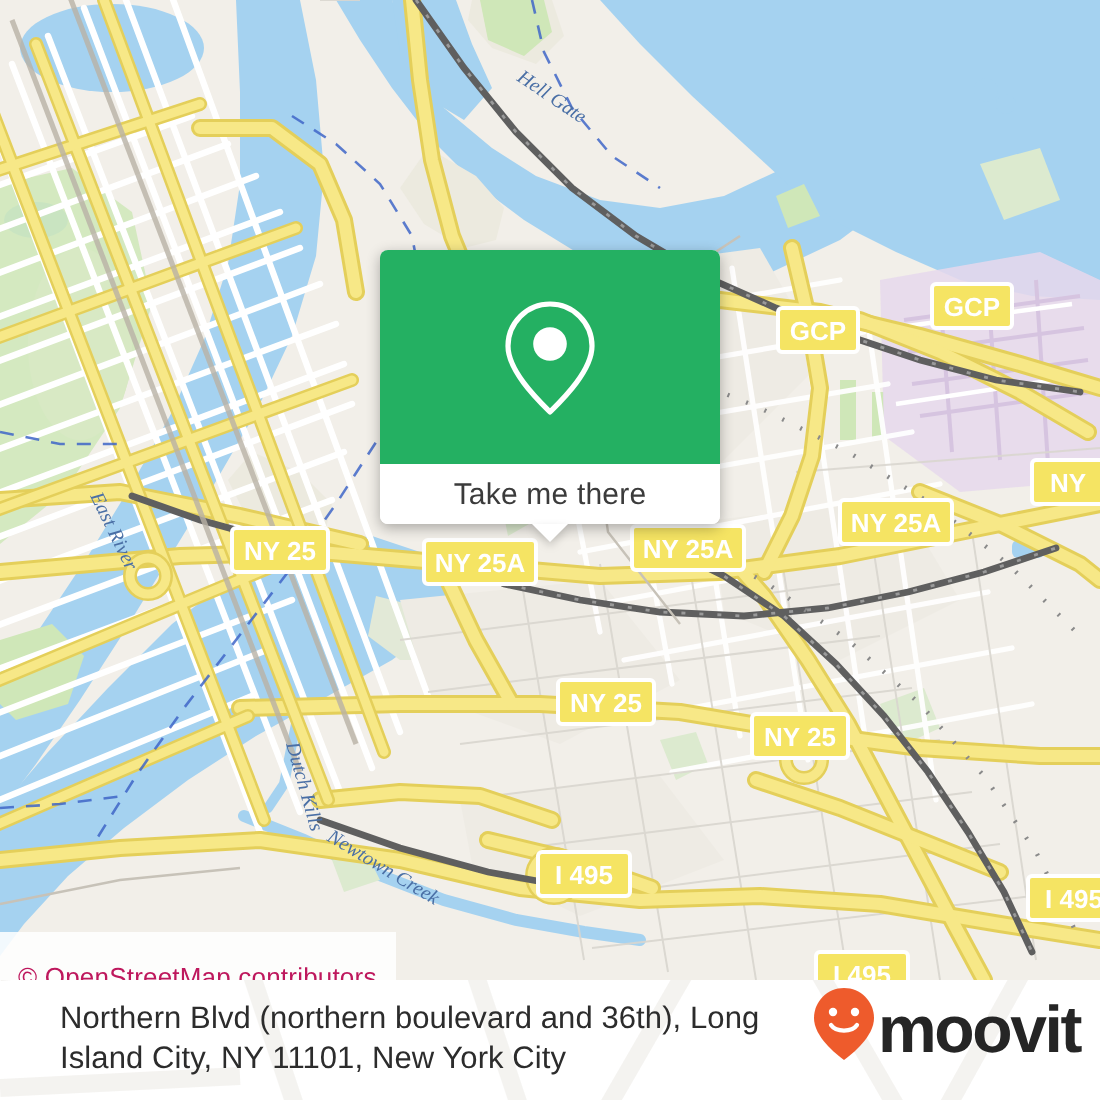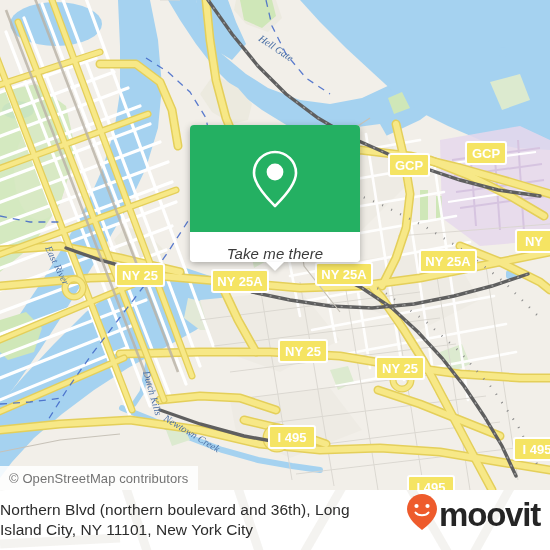--- a/index.html
+++ b/index.html
@@ -30,24 +30,24 @@
   #map-svg { position: absolute; left: 0; top: 0; }
 
   
   #osm-attrib {
     position: absolute;
     left: 0;
     top: 466px;
     height: 24px;
     display: flex;
     align-items: center;
-    padding: 0 10px 0 9px;
+    padding: 10px 10px 0 9px;
     background: rgba(255,255,255,0.86);
     font-size: 13px;
-    color: #737373;
+    color: #be185d;
     letter-spacing: 0.1px;
     white-space: nowrap;
     z-index: 40;
   }
 
   
   #popup-card {
     position: absolute;
     left: 190px;
     top: 125px;
@@ -65,26 +65,25 @@
     display: flex;
     align-items: center;
     justify-content: center;
   }
   #popup-hero svg { display:block; }
   #popup-action {
     height: 30px;
     background: #ffffff;
     border-radius: 0 0 4px 4px;
     display: flex;
-    align-items: flex-end;
+    align-items: center;
     justify-content: center;
     font-size: 15px;
     color: #3b3b3b;
     letter-spacing: 0.1px;
-    font-style: italic;
   }
   #popup-tail {
     position: absolute;
     left: 50%;
     margin-left: -9px;
     bottom: -9px;
     width: 0; height: 0;
     border-left: 9px solid transparent;
     border-right: 9px solid transparent;
     border-top: 9px solid #ffffff;
@@ -105,21 +104,21 @@
   }
   #footer-watermark {
     position: absolute;
     left: 0; top: -10px;
     opacity: 0.55;
     pointer-events: none;
   }
   #footer-title {
     position: relative;
     z-index: 2;
-    padding-left: 0;
+    padding-left: 30px;
     width: 390px;
     font-size: 15.5px;
     line-height: 20px;
     color: #2c2c2c;
     letter-spacing: 0.05px;
   }
   #brand-logo {
     position: absolute;
     z-index: 2;
     right: 10px;

